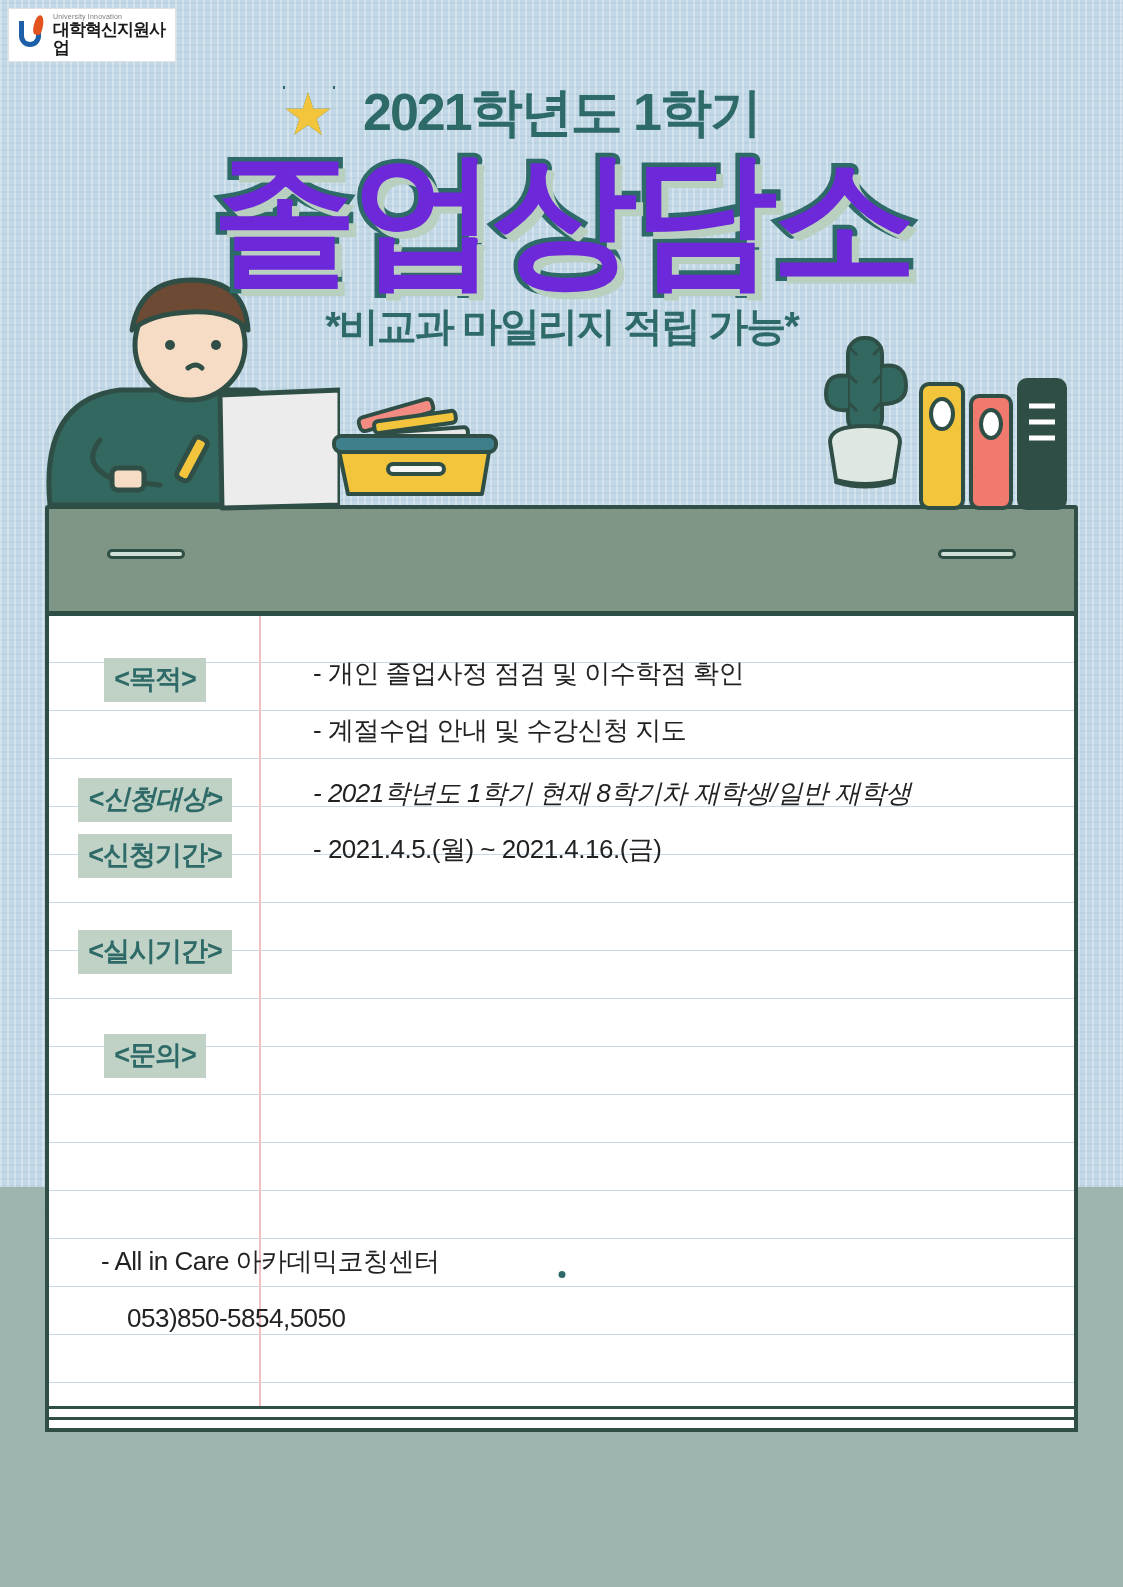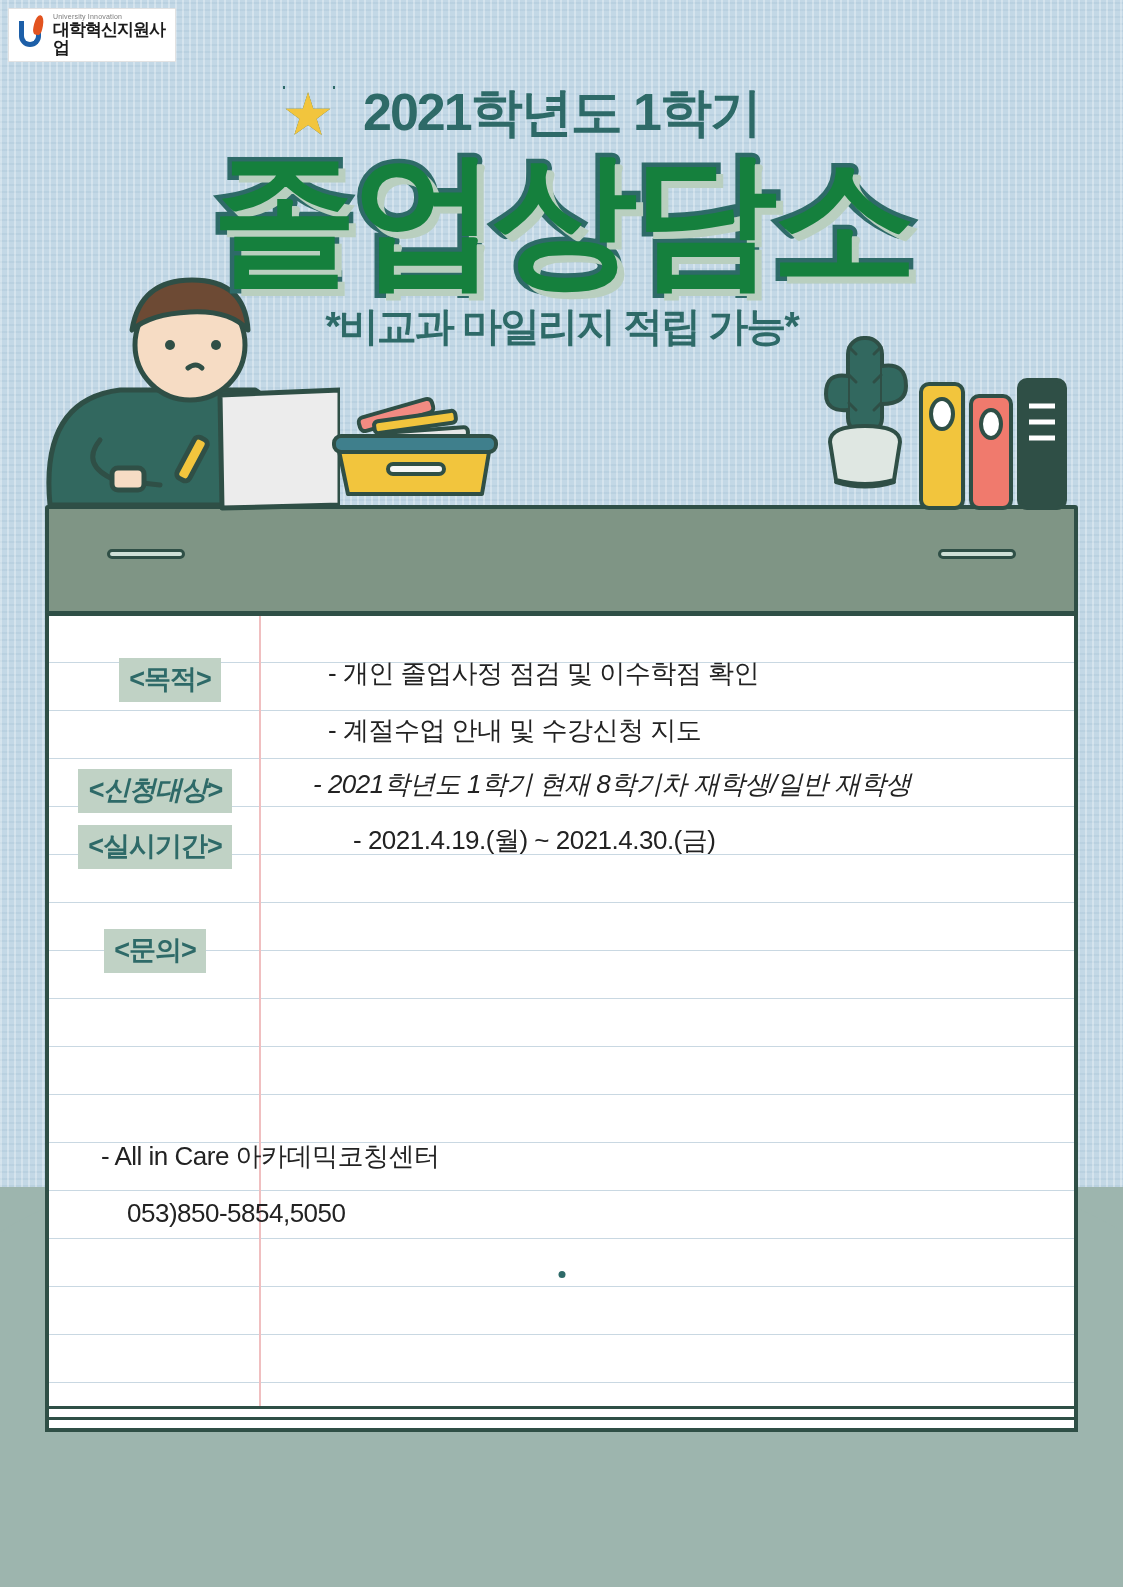--- a/index.html
+++ b/index.html
@@ -65,21 +65,21 @@
   }
   .star::before{
     content:""; position:absolute; left:-6px; top:-6px; width:58px; height:58px;
     background:
       linear-gradient(90deg, transparent 46%, #2e6a68 46%, #2e6a68 54%, transparent 54%) no-repeat -2px 8px/14px 3px,
       linear-gradient(90deg, transparent 46%, #2e6a68 46%, #2e6a68 54%, transparent 54%) no-repeat 48px 8px/14px 3px;
   }
   .title-big {
     margin-top: -6px;
     font-size: 146px; font-weight: 700; letter-spacing: -6px;
-    color: #15803d;
+    color: #6d28d9;
     -webkit-text-stroke: 9px #2e6a68;
     paint-order: stroke fill;
     text-shadow: 7px 7px 0 #b9cfbf;
     line-height: 1.05;
   }
   .subtitle {
     margin-top: 4px;
     font-size: 40px; font-weight: 700; color: #2e6a68; letter-spacing: -2px;
   }
 
@@ -249,38 +249,41 @@
       <div class="rule" style="top: 526px;"></div>
       <div class="rule" style="top: 574px;"></div>
       <div class="rule" style="top: 622px;"></div>
       <div class="rule" style="top: 670px;"></div>
       <div class="rule" style="top: 718px;"></div>
       <div class="rule" style="top: 766px;"></div>
     </div>
   <div class="margin-line"></div>
 
   <div class="rows" id="rows">
-      <div class="row" style="margin-bottom: 19px; padding-left: 15px;">
+      <div class="row" style="margin-bottom: 28px;">
         <div class="label-cell"><span class="label">&lt;목적&gt;</span></div>
         <div class="value-cell">
           <div class="item">- 개인 졸업사정 점검 및 이수학점 확인</div>
           <div class="item">- 계절수업 안내 및 수강신청 지도</div>
         </div>
       </div>
       <div class="row" style=" font-style: italic;">
         <div class="label-cell"><span class="label">&lt;신청대상&gt;</span></div>
         <div class="value-cell">
           <div class="item">- 2021학년도 1학기 현재 8학기차 재학생/일반 재학생</div>
         </div>
       </div>
+      <div class="row" style="margin-bottom: 50px;">
+        <div class="label-cell"><span class="label">&lt;신청기간&gt;</span></div>
+        <div class="value-cell">
+          <div class="item">- 2021.4.5.(월) ~ 2021.4.16.(금)</div>
+        </div>
+      </div>
       <div class="row" style="margin-bottom: 58px; gap: 40px;">
         <div class="label-cell"><span class="label">&lt;실시기간&gt;</span></div>
-        <div class="value-cell">
-          <div class="item">- 2021.4.19.(월) ~ 2021.4.30.(금)</div>
-        </div>
       </div>
       <div class="row" style="margin-bottom: 0px; flex-direction: column;">
         <div class="label-cell"><span class="label">&lt;문의&gt;</span></div>
         <div class="value-cell">
           <div class="item">- All in Care 아카데믹코칭센터</div>
           <div class="item sub">053)850-5854,5050</div>
         </div>
       </div>
     </div>
 

